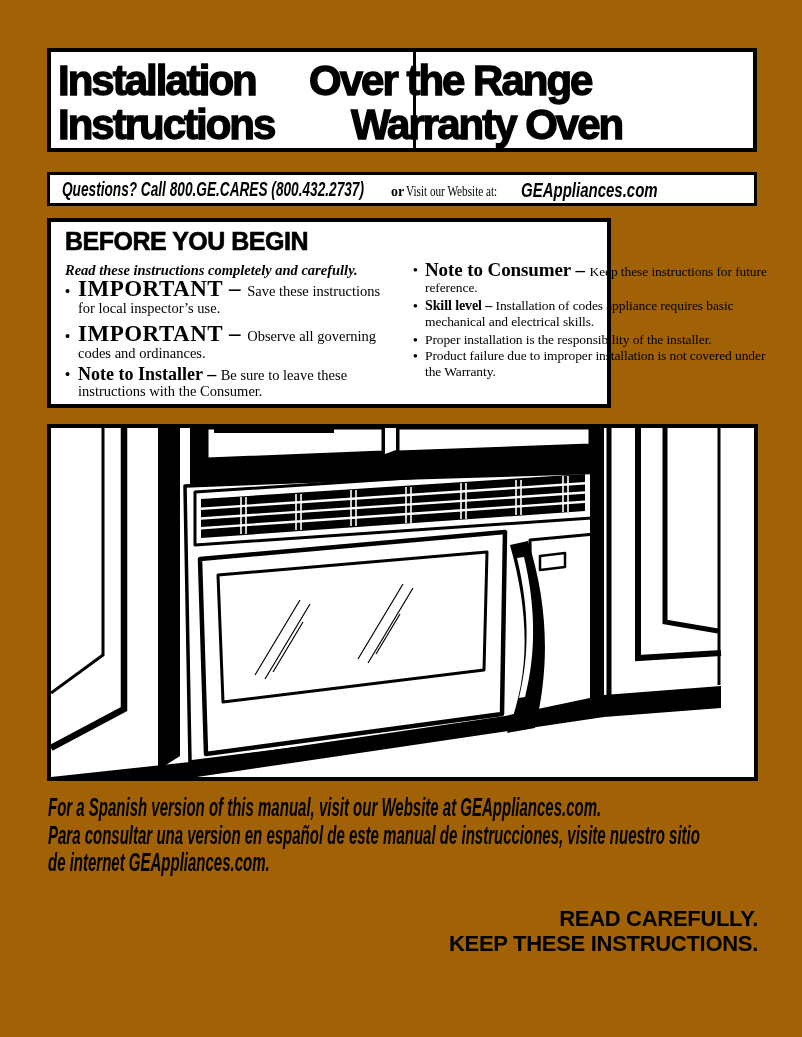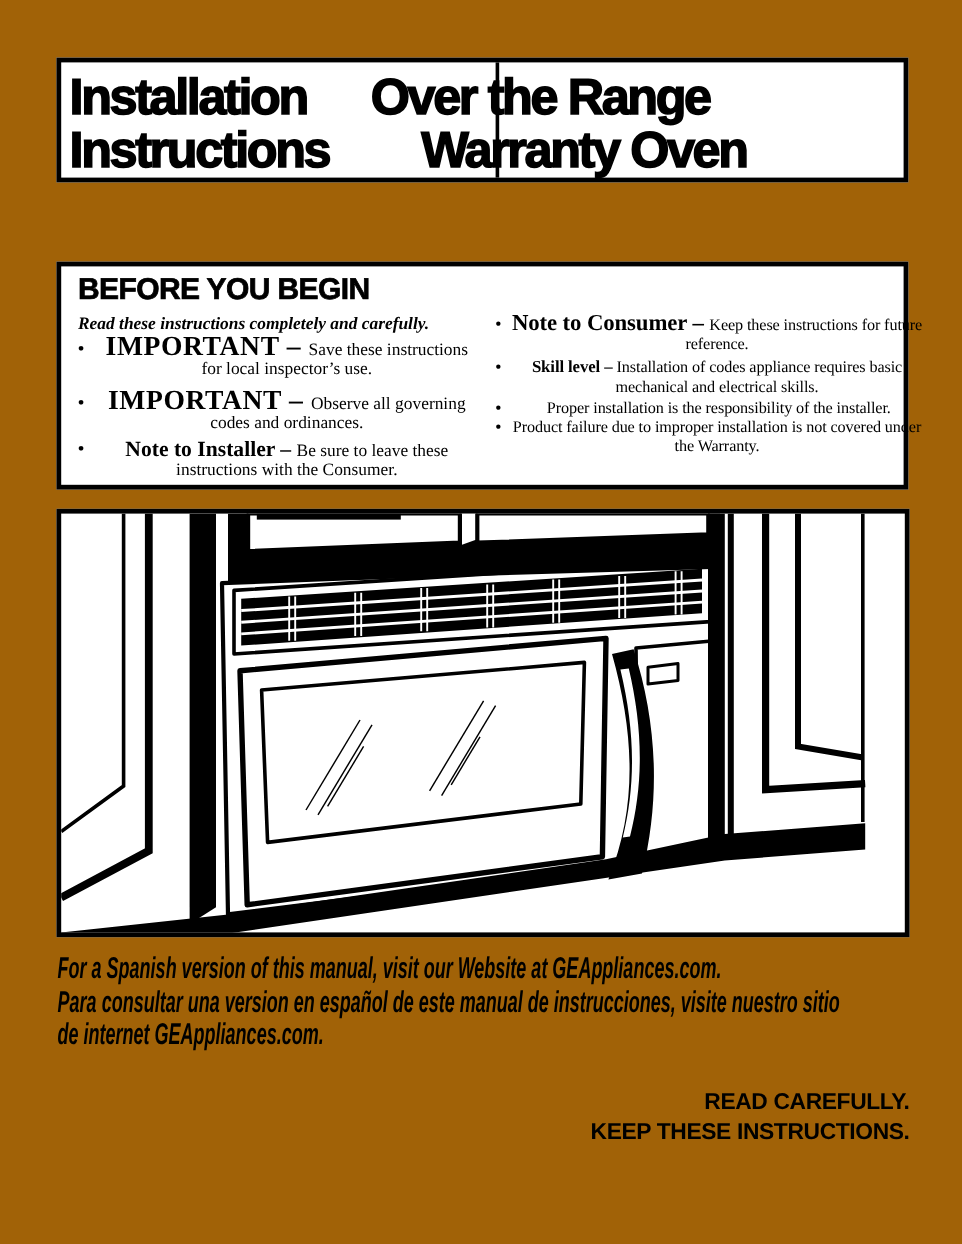--- a/index.html
+++ b/index.html
@@ -28,40 +28,46 @@
   .lead-med{font-size:18px;font-weight:bold;line-height:18px;}
   .rbullet{position:absolute;padding-left:12px;line-height:15.5px;font-size:13.5px;letter-spacing:-0.1px;}
   .rbullet .dot{position:absolute;left:0;font-weight:bold;}
   .lead-r1{font-size:19px;font-weight:bold;line-height:19px;}
   .lead-r2{font-size:14px;font-weight:bold;}
 
   
   .foot-ital{position:absolute;font-family:"Liberation Sans",sans-serif;font-weight:bold;font-style:italic;
     font-size:25px;line-height:27px;transform:scaleX(0.6);transform-origin:0 0;white-space:pre;width:1200px;}
   .read-block{position:absolute;text-align:right;font-family:"Liberation Sans",sans-serif;
-    font-weight:bold;font-size:19px;line-height:25px;letter-spacing:-0.3px;}
+    font-weight:bold;font-size:22px;line-height:25px;letter-spacing:-0.3px;}
 
   svg .ln{stroke:#000;fill:none;}
   svg .wln{stroke:#fff;fill:none;}
 </style>
 </head>
 <body>
 
 <div class="page">
 
   <div class="box" style="left:47px;top:48px;width:710px;height:104px;">
     <div class="hdr-line" style="left:7px;top:7px;">Installation</div>
     <div class="hdr-line" style="left:7px;top:51px;">Instructions</div>
     <div class="hdr-divider" style="left:362px;"></div>
     <div class="hdr-line" style="left:258px;top:7px;">Over the Range</div>
     <div class="hdr-line" style="left:300px;top:51px;">Warranty Oven</div>
   </div>
 
+  <div class="box cbar" style="left:47px;top:172px;width:710px;height:34px;border-width:3px;">
+    <span class="cond-ital" style="left:12px;top:2px;font-size:21px;transform:scaleX(0.65);">Questions? Call 800.GE.CARES (800.432.2737)</span>
+    <span class="serif" style="left:341px;top:9px;font-size:14px;font-weight:bold;">or</span>
+    <span class="serif" style="left:356px;top:9px;font-size:14px;transform:scaleX(0.8);">Visit our Website at:</span>
+    <span class="cond-ital" style="left:471px;top:4px;font-size:20px;transform:scaleX(0.75);">GEAppliances.com</span>
+  </div>
 
-  <div class="box" style="left:47px;top:218px;width:710px;height:190px;text-align:center;">
+  <div class="box" style="left:47px;top:218px;width:564px;height:190px;">
     <div class="byb-title" style="left:14px;top:5px;">BEFORE YOU BEGIN</div>
     <div class="byb-intro" style="left:14px;top:40px;">Read these instructions completely and carefully.</div>
 
     <div class="bullet" style="left:14px;top:56px;width:322px;">
       <span class="dot" style="top:5px;">•</span>
       <span class="lead-big">IMPORTANT – </span><span>Save these instructions for local inspector’s use.</span>
     </div>
     <div class="bullet" style="left:14px;top:101px;width:322px;">
       <span class="dot" style="top:5px;">•</span>
       <span class="lead-big">IMPORTANT – </span><span>Observe all governing codes and ordinances.</span>

